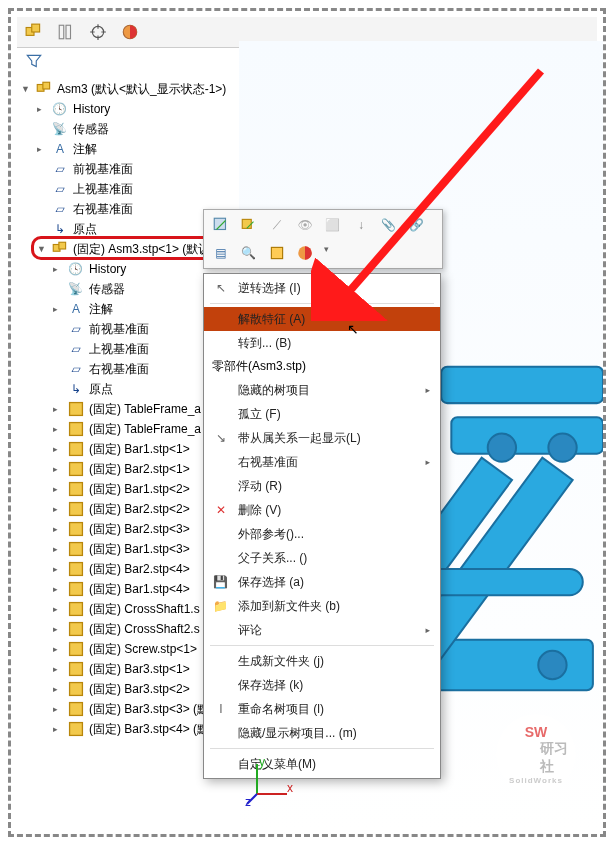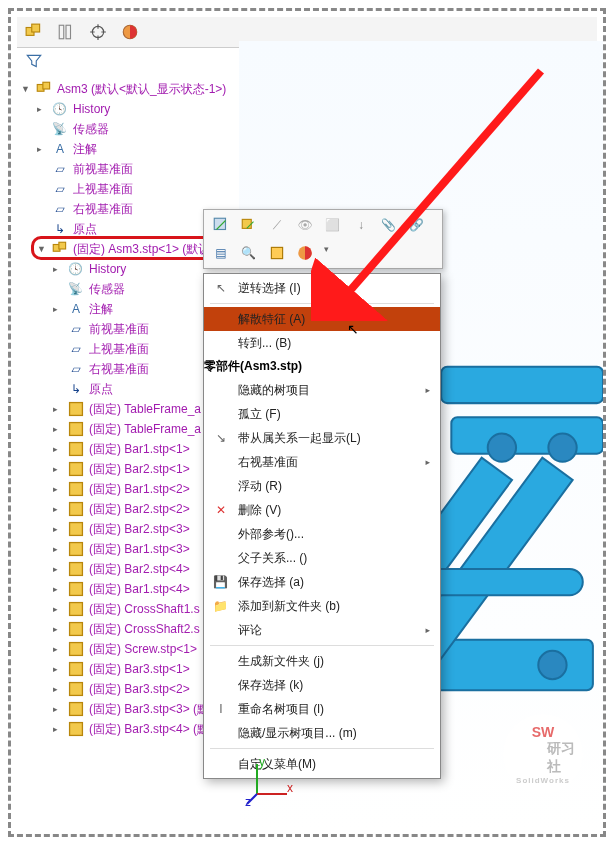--- a/index.html
+++ b/index.html
@@ -5,46 +5,46 @@
 * { box-sizing: border-box; margin: 0; padding: 0; font-family: "Microsoft YaHei", Arial, sans-serif; font-size: 12px; }
 body { background: #fff; width: 614px; height: 845px; position: relative; overflow: hidden; }
 .frame { position: absolute; inset: 8px; border: 3px dashed #888; padding: 6px; background: #fff; }
 
 .toolbar { display: flex; gap: 14px; padding: 6px 8px; border-bottom: 1px solid #ccc; align-items: center; background: #f4f4f4; }
 .ic { width: 18px; height: 18px; display: inline-flex; align-items: center; justify-content: center; }
 
 .filter { padding: 4px 8px; }
 .tree { padding: 2px 4px; user-select: none; }
 .node { display: flex; align-items: center; gap: 4px; padding: 1px 0; white-space: nowrap; color: #15428b; }
-.node .txt { color: #a21caf; }
+.node .txt { color: #000000; }
 .i0 { padding-left: 0; }
 .i1 { padding-left: 16px; }
 .i2 { padding-left: 32px; }
 .arrow { width: 10px; color: #666; font-size: 9px; display: inline-block; }
 
 .selnode { position: relative; }
 .selring { position: absolute; left: 10px; top: -3px; width: 198px; height: 24px; border: 3px solid #d8141a; border-radius: 10px; pointer-events: none; }
 
 .viewport { position: absolute; top: 30px; bottom: 0; left: 228px; right: 0; background: linear-gradient(#f7fbff,#fff); overflow: hidden; }
 .viewport svg { width: 100%; height: 100%; }
 
 .ctxbar { position: absolute; left: 192px; top: 198px; width: 240px; padding: 6px 8px; background: #f8f8f8; border: 1px solid #aaa; box-shadow: 2px 2px 6px rgba(0,0,0,0.25); display: flex; flex-wrap: wrap; gap: 10px 10px; }
 .ctxbar .ic { width: 18px; height: 18px; }
 
 .menu { position: absolute; left: 192px; top: 262px; width: 238px; background: #fff; border: 1px solid #888; box-shadow: 3px 3px 10px rgba(0,0,0,0.3); padding: 2px 0; }
 .mitem { display: flex; align-items: center; gap: 8px; padding: 3px 10px 3px 8px; line-height: 18px; color: #222; }
 .mitem .mi { width: 18px; text-align: center; color: #666; }
 .msep { height: 1px; background: #ddd; margin: 3px 6px; }
-.mhdr { font-weight: bold; padding: 3px 0; }
+.mhdr { font-weight: normal; padding: 3px 8px; }
 .hl { background: #c2410c; }
 .sub { margin-left: auto; color: #666; font-size: 9px; }
 
 .bigarrow { position: absolute; pointer-events: none; }
 
-.wm { position: absolute; right: 20px; bottom: 40px; width: 80px; height: 80px; border-radius: 50%; background: rgba(255,255,255,0.6); display: flex; flex-direction: column; align-items: center; justify-content: center; color: #ccc; font-weight: bold; }
+.wm { position: absolute; right: 27px; bottom: 40px; width: 80px; height: 80px; border-radius: 50%; background: rgba(255,255,255,0.6); display: flex; flex-direction: column; align-items: center; justify-content: center; color: #ccc; font-weight: bold; }
 .wm .t1 { color: #e76a6a; font-size: 14px; }
 .wm .t2 { color: #bbb; font-size: 14px; margin-left: 44px; }
 .wm .t3 { color: #ccc; font-size: 8px; letter-spacing: 1px; }
 
 .triad { position: absolute; left: 234px; bottom: 28px; }
 
 .cursor { position: absolute; left: 336px; top: 310px; font-size: 14px; color: #000; pointer-events: none; }
 </style>
 </head>
 <body>

